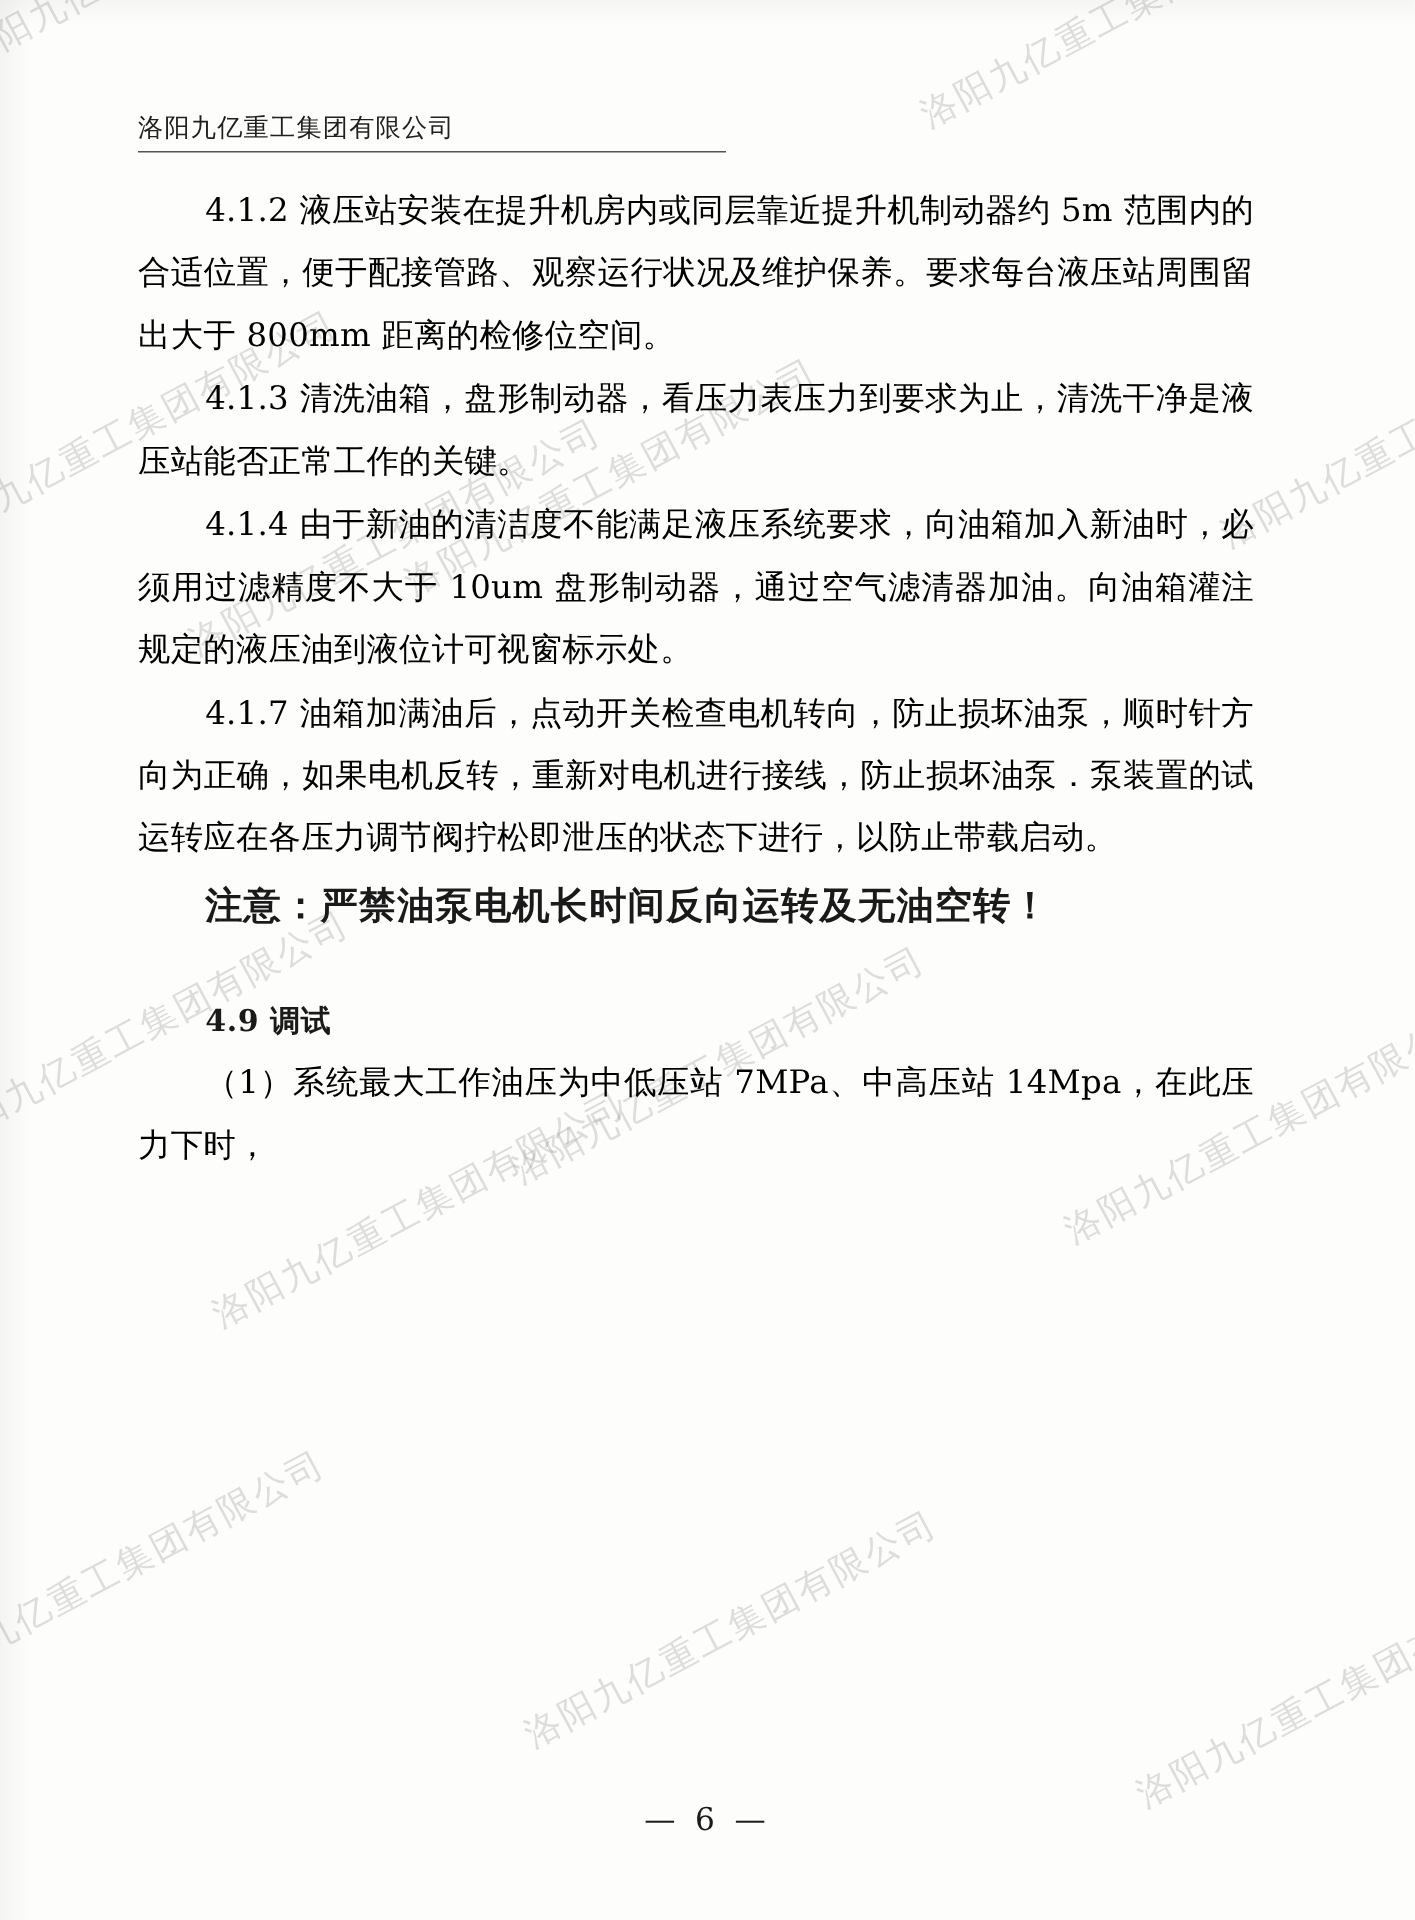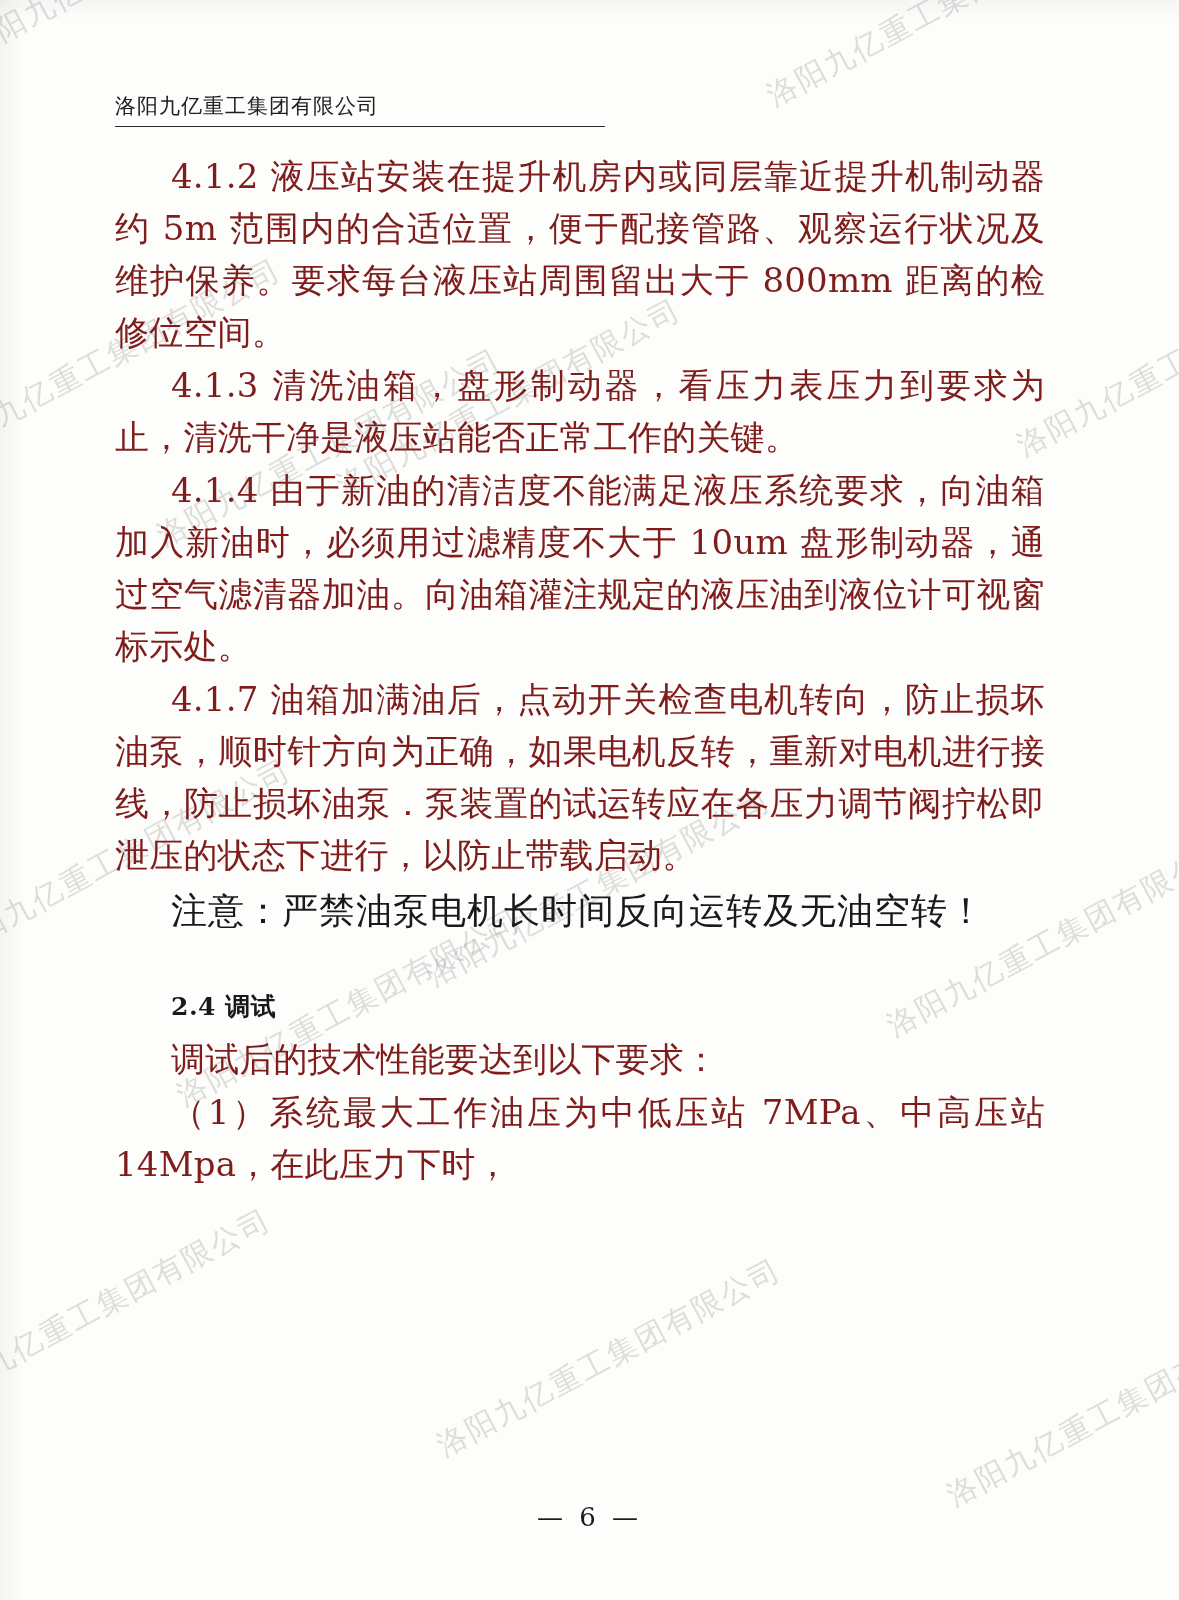--- a/index.html
+++ b/index.html
@@ -73,33 +73,33 @@
 
   
   .content {
     position: absolute;
     left: 115px;
     top: 150px;
     width: 930px;
   }
   p.para {
     margin: 0 0 1px 0;
-    font-size: 34px;
+    font-size: 27px;
     line-height: 52px;
     text-align: justify;
     text-justify: inter-ideograph;
     letter-spacing: 0.2px;
-    color: #7f1d1d;
+    color: #000000;
   }
   p.indent {
     text-indent: 56px;
   }
   .note {
-    font-weight: normal;
-    font-size: 36px;
+    font-weight: bold;
+    font-size: 31px;
     line-height: 52px;
     letter-spacing: 1px;
     text-indent: 56px;
     margin: 4px 0 0 0;
   }
   .section-head {
     font-weight: bold;
     font-size: 25px;
     line-height: 52px;
     margin: 44px 0 0 0;
@@ -151,20 +151,19 @@
     <div class="company">洛阳九亿重工集团有限公司</div>
     <div class="header-rule"></div>
   </div>
 
   <div class="content">
     <p class="para indent">4.1.2 液压站安装在提升机房内或同层靠近提升机制动器约 5m 范围内的合适位置，便于配接管路、观察运行状况及维护保养。要求每台液压站周围留出大于 800mm 距离的检修位空间。</p>
     <p class="para indent">4.1.3 清洗油箱，盘形制动器，看压力表压力到要求为止，清洗干净是液压站能否正常工作的关键。</p>
     <p class="para indent">4.1.4 由于新油的清洁度不能满足液压系统要求，向油箱加入新油时，必须用过滤精度不大于 10um 盘形制动器，通过空气滤清器加油。向油箱灌注规定的液压油到液位计可视窗标示处。</p>
     <p class="para indent">4.1.7 油箱加满油后，点动开关检查电机转向，防止损坏油泵，顺时针方向为正确，如果电机反转，重新对电机进行接线，防止损坏油泵．泵装置的试运转应在各压力调节阀拧松即泄压的状态下进行，以防止带载启动。</p>
     <p class="note">注意：严禁油泵电机长时间反向运转及无油空转！</p>
-    <p class="section-head">2.4 调试</p>
-    <p class="para after-head">调试后的技术性能要达到以下要求：</p>
+    <p class="section-head">4.9 调试</p>
     <p class="para after-head">（1）系统最大工作油压为中低压站 7MPa、中高压站 14Mpa，在此压力下时，</p>
   </div>
 
   <div class="footer">— 6 —</div>
 
 </div>
 
 </body></html>

